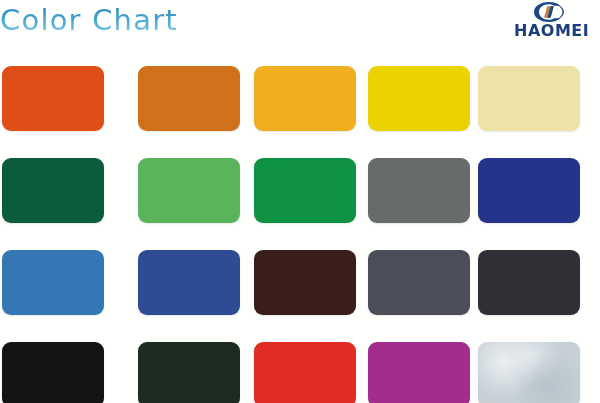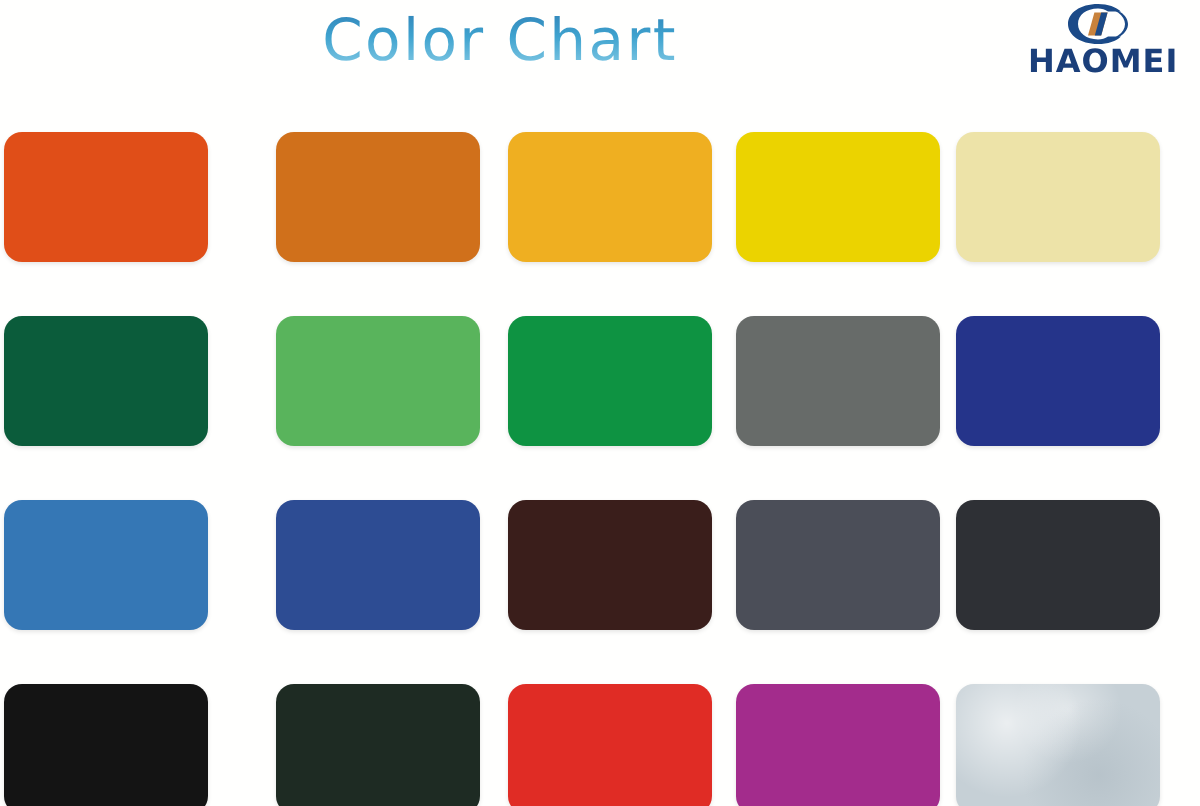--- a/index.html
+++ b/index.html
@@ -24,21 +24,21 @@
     left: 0;
     top: 0;
     width: 600px;
     height: 55px;
   }
   #chart-title {
     position: absolute;
     left: 0;
     top: 3px;
     width: 500px;
-    text-align: center;
+    text-align: left;
     font-family: "DejaVu Sans", sans-serif;
     font-size: 29px;
     font-weight: 400;
     letter-spacing: 1.2px;
     color: #3b9cc8;
     background: linear-gradient(to bottom, #2f7fb5 0%, #3fa3cf 45%, #8fd0e8 100%);
     -webkit-background-clip: text;
     background-clip: text;
     -webkit-text-fill-color: transparent;
     white-space: nowrap;

